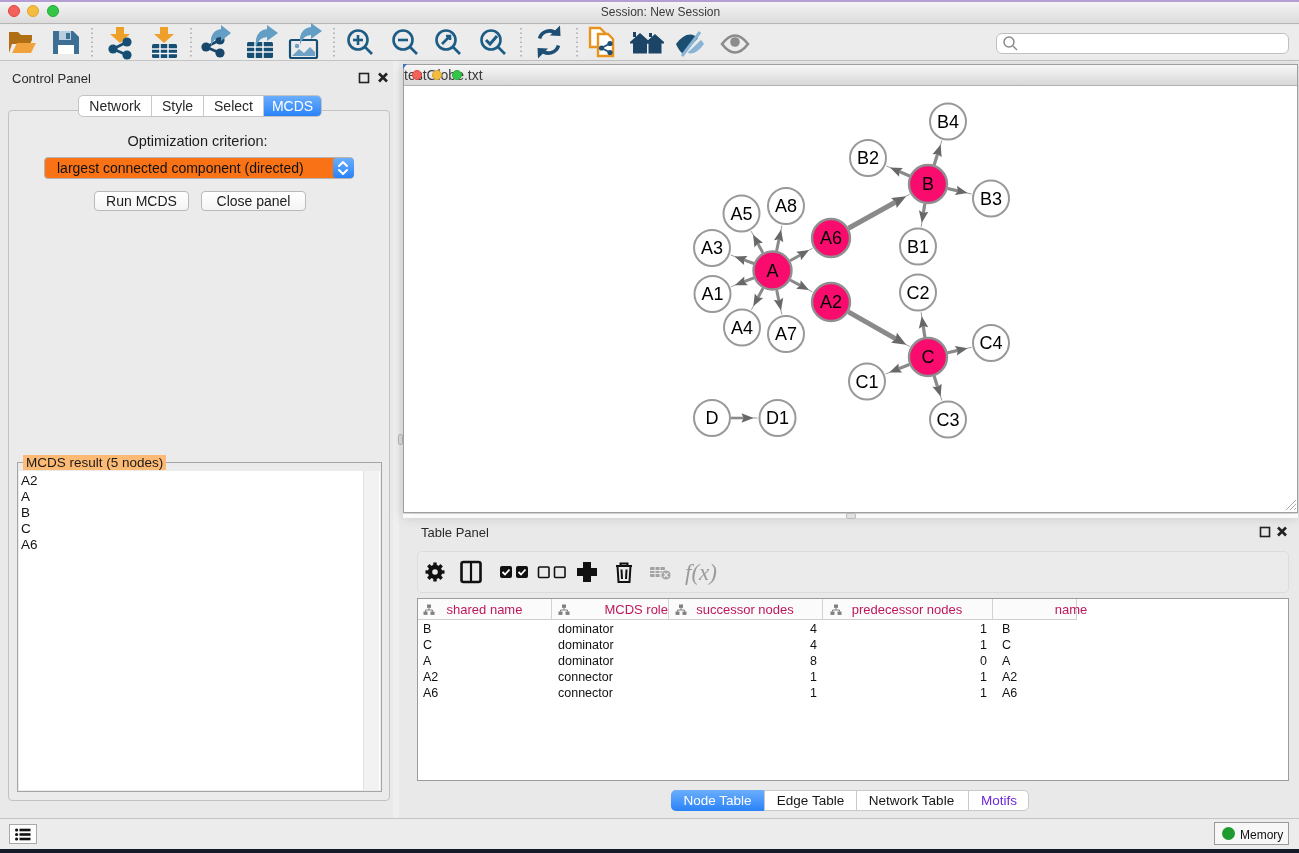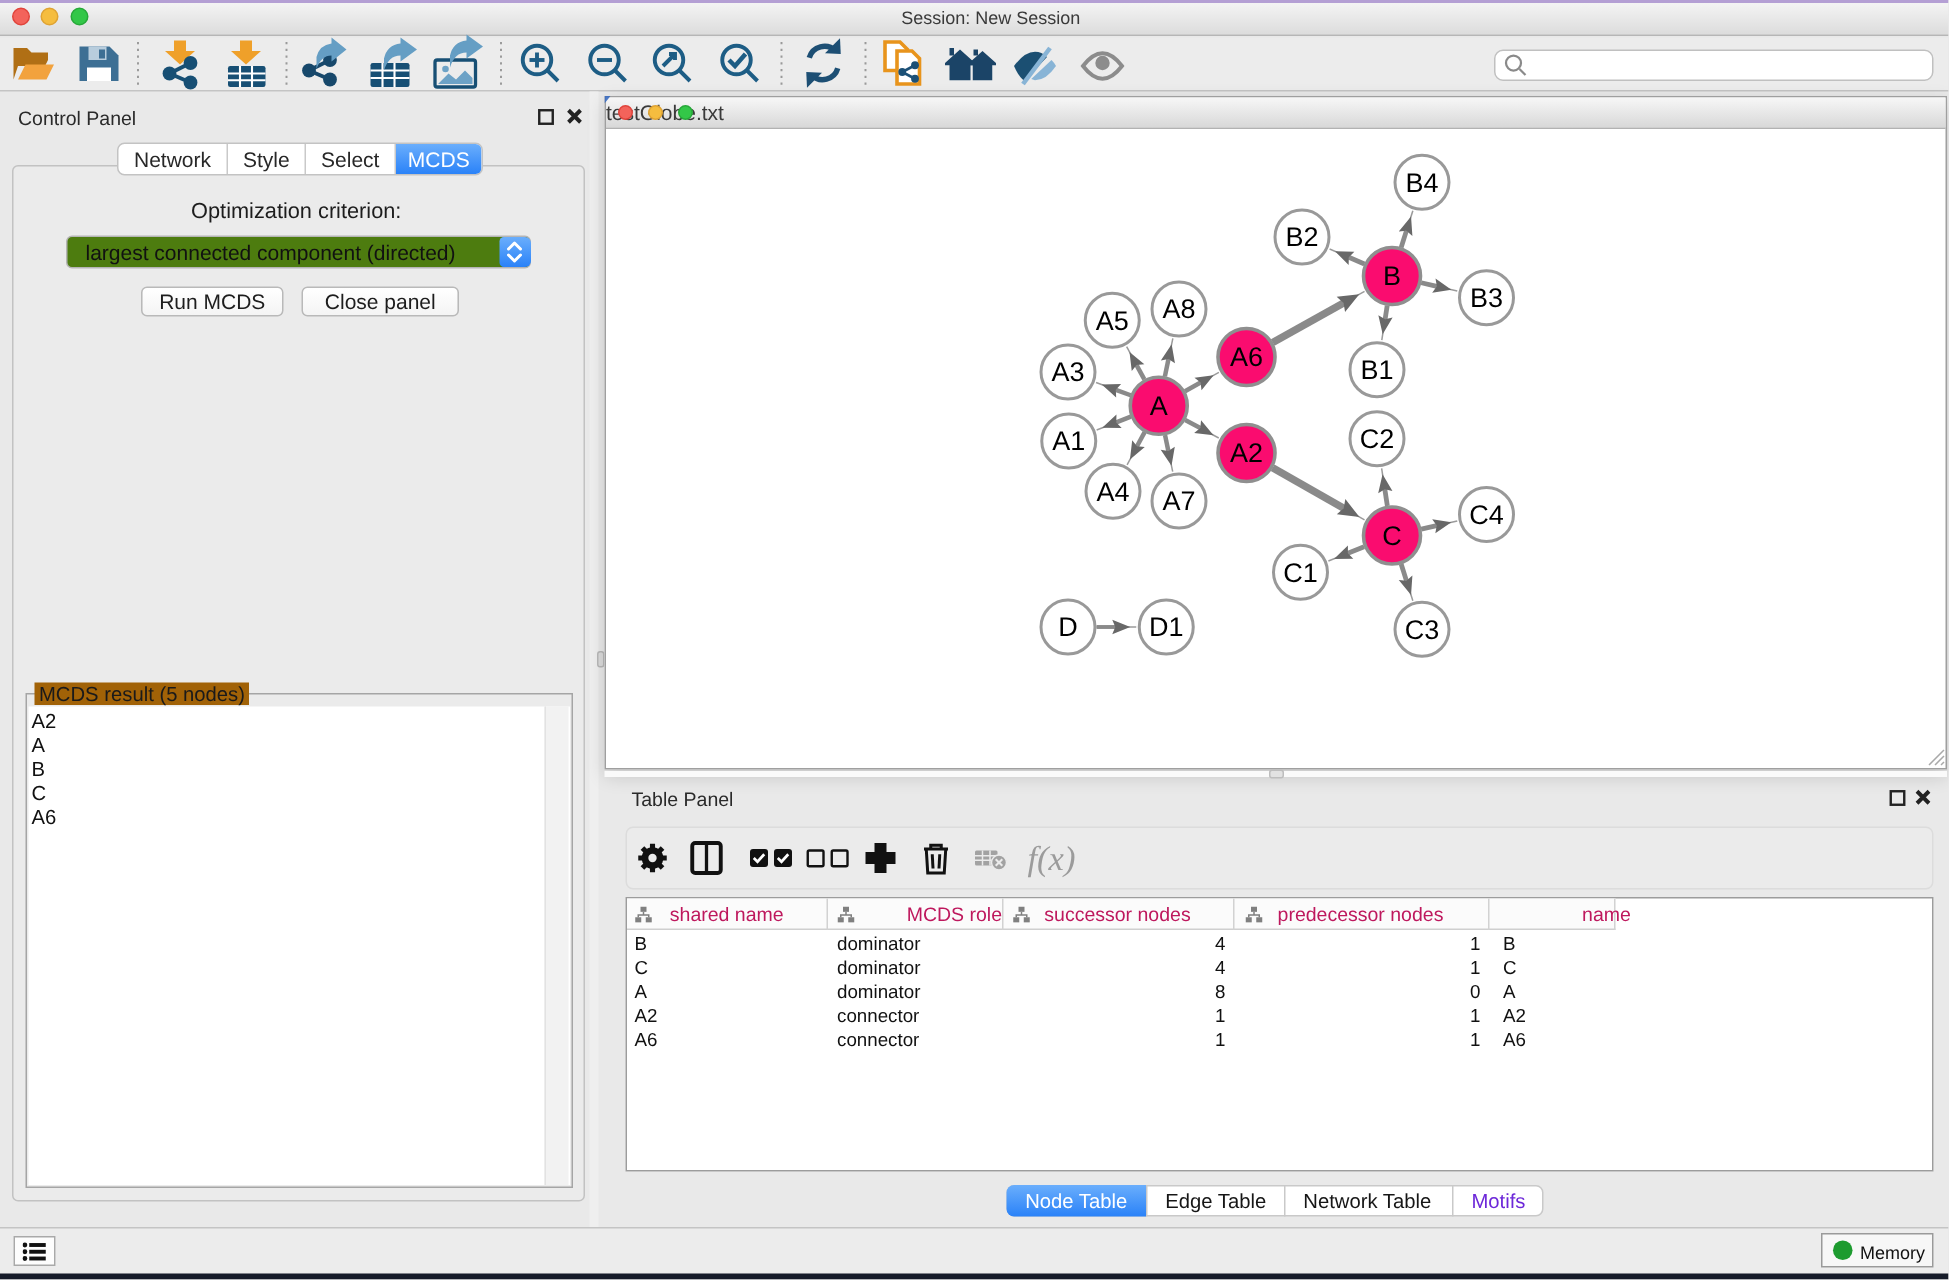--- a/index.html
+++ b/index.html
@@ -181,33 +181,33 @@
 <path d="M21,1.5 l8,8 M29,1.5 l-8,8" stroke="#222" stroke-width="2.6"></path>
 </svg>
 <div class="abs tabseg" style="left:78px;top:95px;width:244px;">
 <div style="width:73px;">Network</div>
 <div style="width:52px;">Style</div>
 <div style="width:60px;">Select</div>
 <div class="tabsel" style="width:57px;">MCDS</div>
 </div>
 <div class="abs" style="left:8px;top:110px;width:382px;height:691px;border:1px solid #c2c2c2;border-radius:4px;background:#ebebeb;"></div>
 <div class="abs" style="left:0;top:133px;width:395px;text-align:center;font-size:14.5px;color:#1d1d1d;">Optimization criterion:</div>
-<div class="abs" style="left:44px;top:157px;width:310px;height:22px;background:#4d7c0f;border:1px solid #b5b5b5;border-radius:4px;font-size:14px;color:#111;line-height:20px;padding-left:12px;">largest connected component (directed)</div>
+<div class="abs" style="left:44px;top:157px;width:310px;height:22px;background:#f97316;border:1px solid #b5b5b5;border-radius:4px;font-size:14px;color:#111;line-height:20px;padding-left:12px;">largest connected component (directed)</div>
 <div class="abs" style="left:333px;top:158px;width:21px;height:20px;background:linear-gradient(#6aaefc,#2a82f8);border-radius:3px 4px 4px 3px;"></div>
 <svg class="abs" style="left:332px;top:157px;" width="22" height="22" viewBox="0 0 22 22" fill="none" stroke="#fff" stroke-width="2" stroke-linecap="round" stroke-linejoin="round">
 <path d="M7,9 l4-4 4,4"></path>
     <path d="M7,13 l4,4 4-4"></path>
 </svg>
 <div class="btn" style="left:94px;top:191px;width:95px;height:20px;">Run MCDS</div>
 <div class="btn" style="left:201px;top:191px;width:105px;height:20px;">Close panel</div>
 
 <div class="abs" style="left:17px;top:462px;width:365px;height:330px;border:1px solid #a5a5a5;"></div>
 <div class="abs" style="left:19px;top:471px;width:361px;height:319px;background:#fff;"></div>
 <div class="abs" style="left:363px;top:471px;width:16px;height:319px;background:#f2f2f2;border-left:1px solid #e2e2e2;"></div>
-<div class="abs" style="left:23px;top:455px;background:#a16207;padding:0 3px;font-size:13.5px;color:#1a1a1a;">MCDS result (5 nodes)</div>
+<div class="abs" style="left:23px;top:455px;background:#fdba74;padding:0 3px;font-size:13.5px;color:#1a1a1a;">MCDS result (5 nodes)</div>
 <div class="abs" style="left:21px;top:473px;font-size:13.5px;color:#111;line-height:16px;">A2<br>A<br>B<br>C<br>A6</div>
 
 <div class="abs" style="left:398px;top:434px;width:5px;height:11px;background:#dcdcdc;border:1px solid #b8b8b8;border-radius:2px;"></div>
 <svg class="abs" style="left:403px;top:64px;z-index:5;" width="4" height="5" viewBox="0 0 4 5">
     <path d="M0,0 h4 l-4,5 z" fill="#3a6cc0" opacity="0.9"></path>
   </svg>
 <div class="abs winshadow" style="left:403px;top:64px;width:895px;height:449px;background:#fff;border:1px solid #9f9f9f;"></div>
 <div class="abs" style="left:404px;top:65px;width:893px;height:21px;background:linear-gradient(#f7f7f7,#d8d8d8);border-bottom:1px solid #b2b2b2;"></div>
 <div class="abs wtitle" style="left:404px;top:65px;width:893px;text-align:left;line-height:21px;">testGlobe.txt</div>
 <div class="abs tl" style="left:412px;top:70px;width:10px;height:10px;background:#f3635b;border:1px solid #e0443c;"></div>

